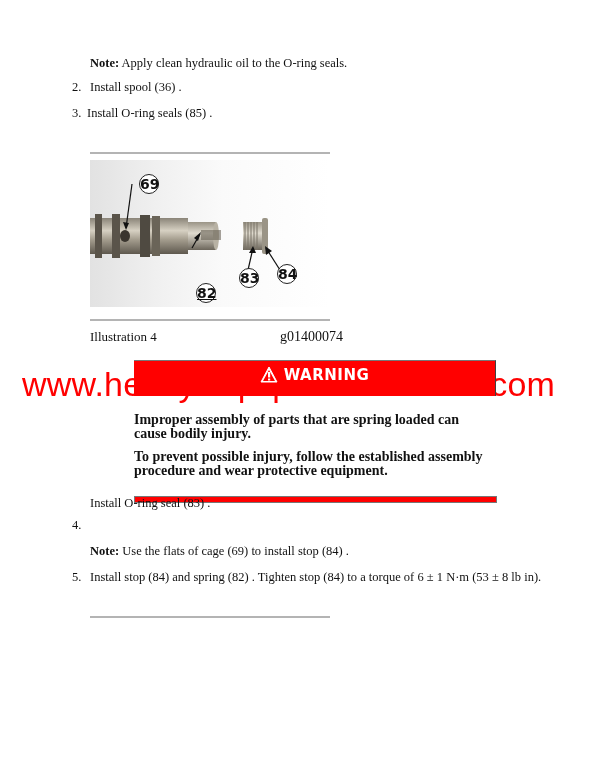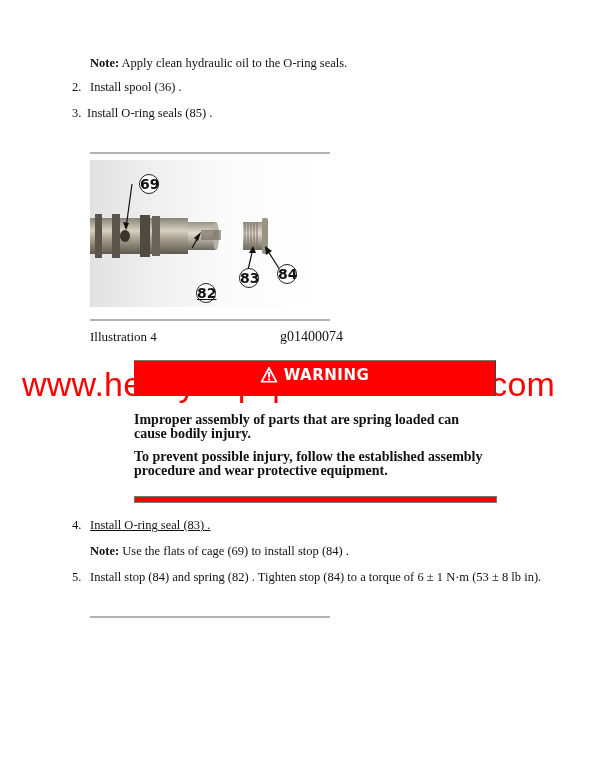--- a/index.html
+++ b/index.html
@@ -126,21 +126,21 @@
     </span><span>WARNING</span>
   </div>
 </div>
 
 <div class="warn-text" style="top:413px;">Improper assembly of parts that are spring loaded can cause bodily injury.</div>
 <div class="warn-text" style="top:450px;">To prevent possible injury, follow the established assembly procedure and wear protective equipment.</div>
 
 <div class="red-bar"></div>
 
 <div class="num" style="left:72px; top:518px;">4.</div>
-<div class="abs txt" style="left:90px; top:518px;text-decoration:underline;">Install O-ring seal (83) .</div>
+<div class="abs txt" style="left:90px; top:496px;">Install O-ring seal (83) .</div>
 
 <div class="abs txt" style="left:90px; top:544px;">
   <span class="bold">Note:</span><span> Use the flats of cage (69) to install stop (84) .</span>
 </div>
 
 <div class="num" style="left:72px; top:570px;">5.</div>
 <div class="abs txt" style="left:90px; top:570px;">Install stop (84) and spring (82) . Tighten stop (84) to a torque of 6 ± 1 N·m (53 ± 8 lb in).</div>
 
 <div class="rule" style="left:90px; top:616px; width:240px;"></div>
 

